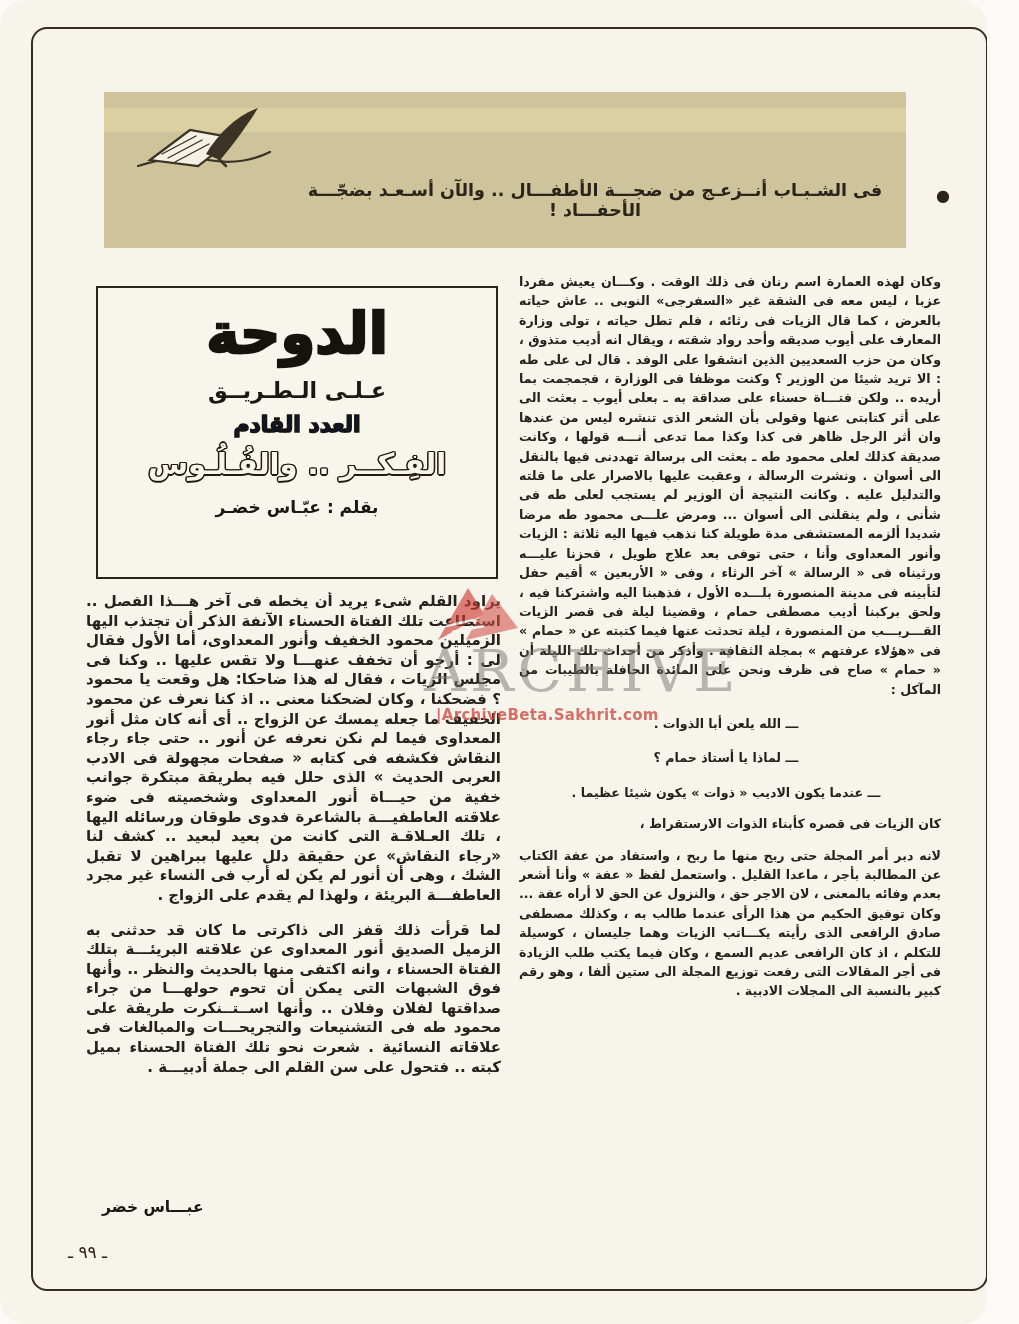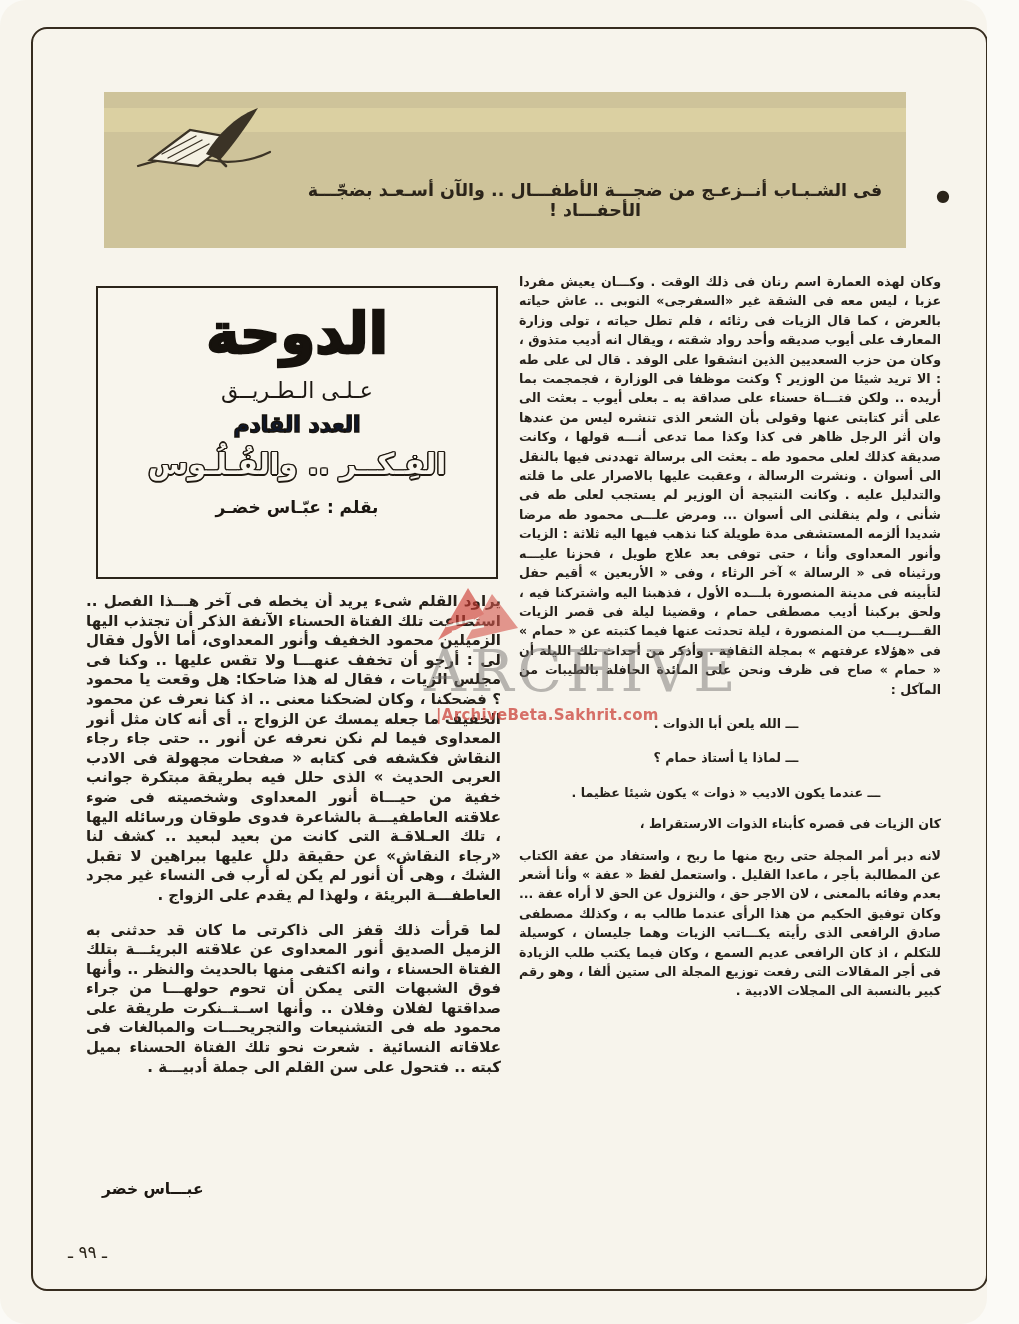--- a/index.html
+++ b/index.html
@@ -49,21 +49,21 @@
   .header-box {
     margin-left:10px; width:402px; height:293px;
     border:2px solid #2b241a; background:#f8f5ed;
     text-align:center; padding:14px 10px 10px;
   }
   .logo-calligraphy {
     direction:rtl; font-size:56px; line-height:1.15; font-weight:bold;
     color:#16120d; -webkit-text-stroke:2.5px #16120d; letter-spacing:-1px;
   }
   .series-title {
-    direction:rtl; margin-top:12px; font-size:22px; font-weight:normal; color:#1c1712;
+    direction:rtl; margin-top:12px; font-size:22px; font-weight:bold; color:#1c1712;
     letter-spacing:1px;
   }
   .promo-title {
     direction:rtl; margin-top:10px; font-size:22px; line-height:1.1; font-weight:bold;
     color:#0f172a; -webkit-text-stroke:1.6px #16120d;
   }
   .article-title {
     direction:rtl; margin-top:10px; font-size:29px; line-height:1.15; font-weight:bold;
     color:#f8f5ed;
     text-shadow:-1.5px 0 #201a12, 1.5px 0 #201a12, 0 -1.5px #201a12, 0 1.5px #201a12,
@@ -72,21 +72,21 @@
   .byline {
     direction:rtl; margin-top:16px; font-size:17px; font-weight:bold; color:#1c1712;
   }
   .left-text {
     margin-top:13px; height:574px; overflow:hidden;
     direction:rtl; text-align:justify;
     font-size:15px; line-height:19.6px; font-weight:bold; color:#26211a;
   }
   .left-text p + p { margin-top:15px; }
   .signature {
-    margin-top:14px; padding-left:16px;
+    margin-top:32px; padding-left:16px;
     direction:rtl; text-align:left;
     font-size:15.5px; font-weight:bold; color:#1c1712;
   }
   
   .watermark { position:absolute; left:424px; top:582px; width:330px; pointer-events:none; }
   .wm-logo { width:94px; height:64px; margin-left:8px; opacity:.75; display:block; }
   .wm-title {
     font-family:"DejaVu Serif", serif; font-size:58px; font-weight:normal;
     color:#787674; opacity:.5; letter-spacing:4px; line-height:1; margin-top:-4px;
   }

